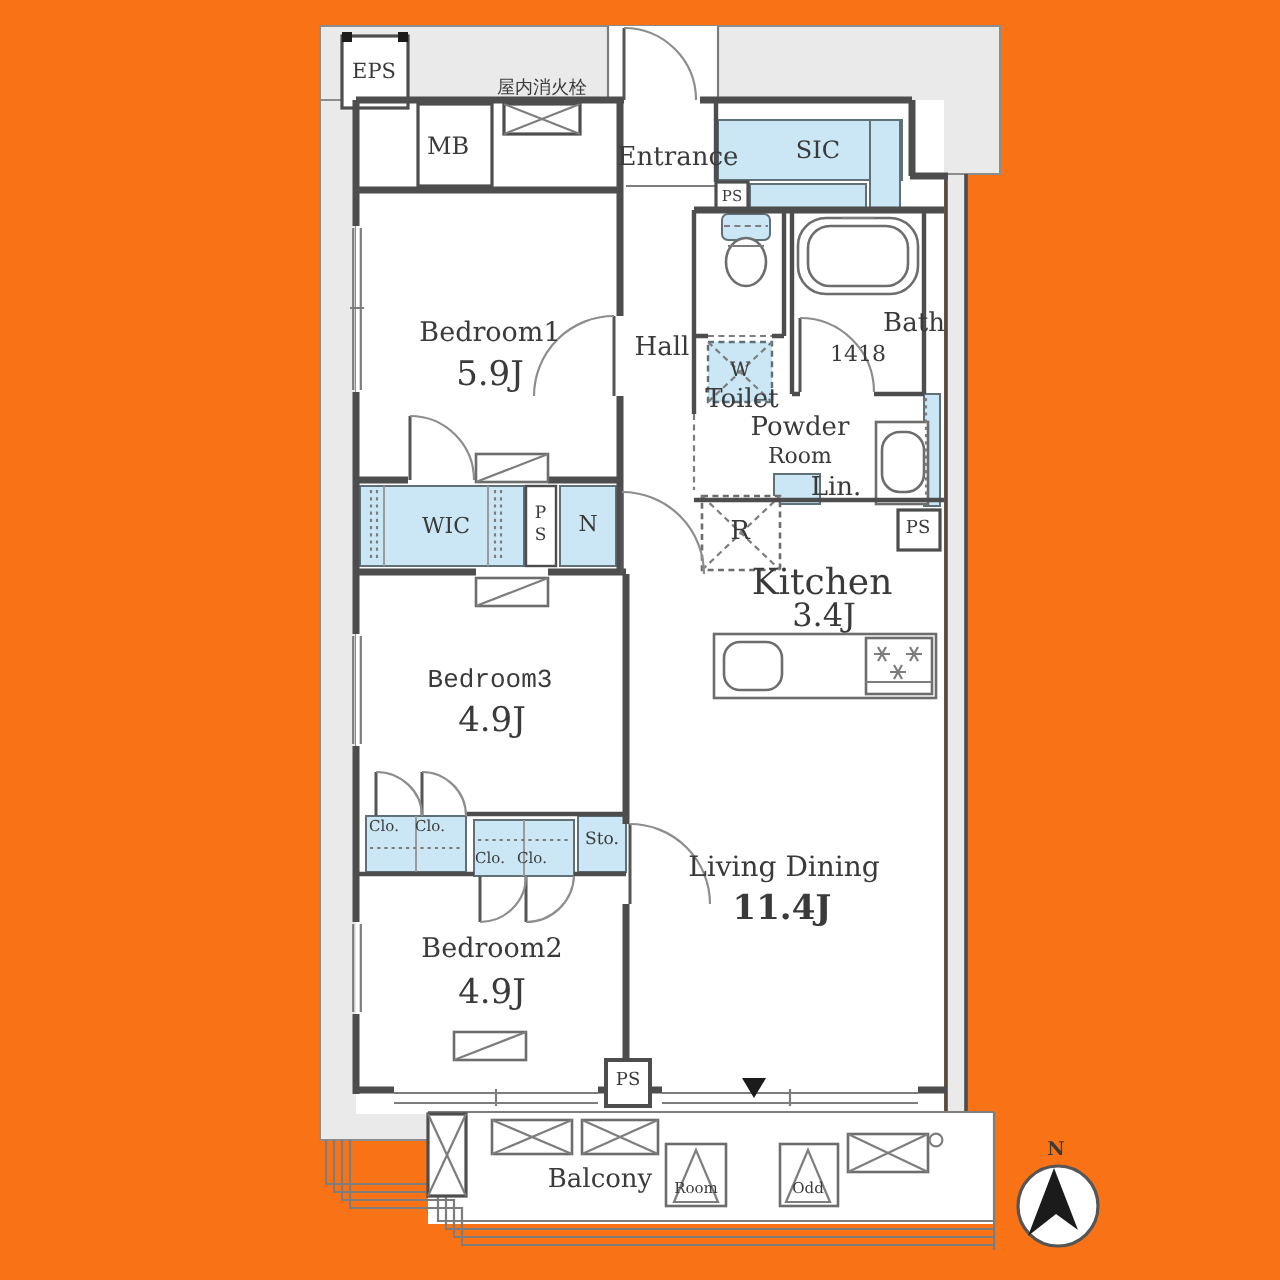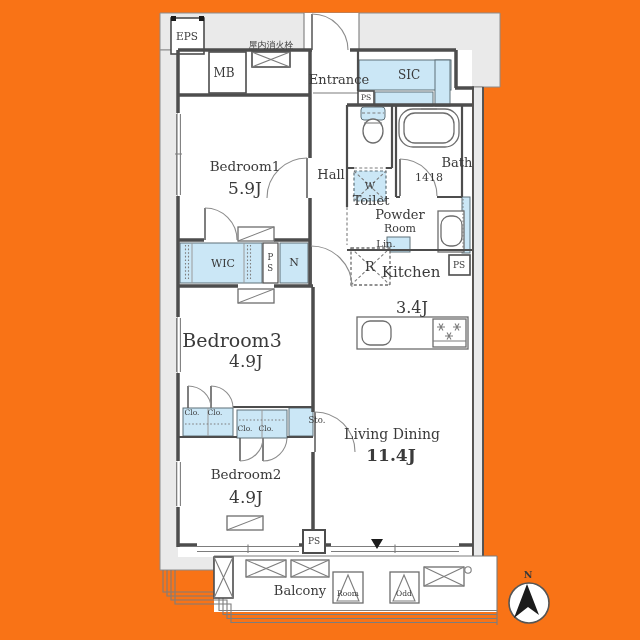--- a/index.html
+++ b/index.html
@@ -279,41 +279,41 @@
   <span class="lbl" style="left:339px;top:79px;font-size:13px;">Entrance</span>
   <span class="lbl" style="left:409px;top:75px;font-size:12px;">SIC</span>
   <span class="lbl" style="left:366px;top:98px;font-size:7.5px;">PS</span>
 
   <span class="lbl" style="left:371px;top:152px;font-size:13px;margin-top:48px;">Toilet</span>
   <span class="lbl" style="left:429px;top:162px;font-size:13px;margin-left:28px;">Bath</span>
   <span class="lbl" style="left:429px;top:177px;font-size:11px;">1418</span>
   <span class="lbl" style="left:370px;top:186px;font-size:10px;">W</span>
   <span class="lbl" style="left:400px;top:214px;font-size:13px;">Powder</span>
   <span class="lbl" style="left:400px;top:228px;font-size:11px;">Room</span>
-  <span class="lbl" style="left:386px;top:244px;font-size:10px;">Lin.</span>
+  <span class="lbl" style="left:418px;top:244px;font-size:13px;">Lin.</span>
   <span class="lbl" style="left:370px;top:266px;font-size:13px;">R</span>
   <span class="lbl" style="left:459px;top:265px;font-size:9px;">PS</span>
-  <span class="lbl" style="left:411px;top:272px;font-size:15px;text-align:center;">Kitchen</span>
+  <span class="lbl" style="left:411px;top:292px;font-size:18px;text-align:center;">Kitchen</span>
   <span class="lbl" style="left:412px;top:308px;font-size:16px;">3.4J</span>
   <span class="lbl" style="left:331px;top:174px;font-size:13px;text-align:center;">Hall</span>
 
   <span class="lbl" style="left:245px;top:167px;font-size:13.5px;text-align:right;">Bedroom1</span>
   <span class="lbl" style="left:245px;top:188px;font-size:17px;">5.9J</span>
   <span class="lbl" style="left:223px;top:263px;font-size:11px;">WIC</span>
   <span class="lbl vert" style="left:270px;top:263px;font-size:8.5px;">PS</span>
   <span class="lbl" style="left:294px;top:262px;font-size:11px;">N</span>
 
-  <span class="lbl" style="left:232px;top:340px;font-size:19px;">Bedroom3</span>
+  <span class="lbl" style="left:245px;top:340px;font-size:13px;font-family:Liberation Mono, monospace;">Bedroom3</span>
   <span class="lbl" style="left:246px;top:361px;font-size:17px;">4.9J</span>
 
   <span class="lbl" style="left:192px;top:413px;font-size:7.5px;">Clo.</span>
   <span class="lbl" style="left:215px;top:413px;font-size:7.5px;">Clo.</span>
   <span class="lbl" style="left:245px;top:429px;font-size:7.5px;">Clo.</span>
   <span class="lbl" style="left:266px;top:429px;font-size:7.5px;">Clo.</span>
-  <span class="lbl" style="left:317px;top:420px;font-size:8.5px;">Sto.</span>
+  <span class="lbl" style="left:301px;top:420px;font-size:8.5px;">Sto.</span>
 
   <span class="lbl" style="left:392px;top:434px;font-size:14px;">Living Dining</span>
   <span class="lbl" style="left:391px;top:455px;font-size:17px;font-weight:bold;">11.4J</span>
 
   <span class="lbl" style="left:246px;top:475px;font-size:13.5px;">Bedroom2</span>
   <span class="lbl" style="left:246px;top:497px;font-size:17px;">4.9J</span>
 
   <span class="lbl" style="left:314px;top:541px;font-size:9px;">PS</span>
   <span class="lbl" style="left:300px;top:590px;font-size:13px;">Balcony</span>
   <span class="lbl" style="left:348px;top:594px;font-size:7.5px;">Room</span>

